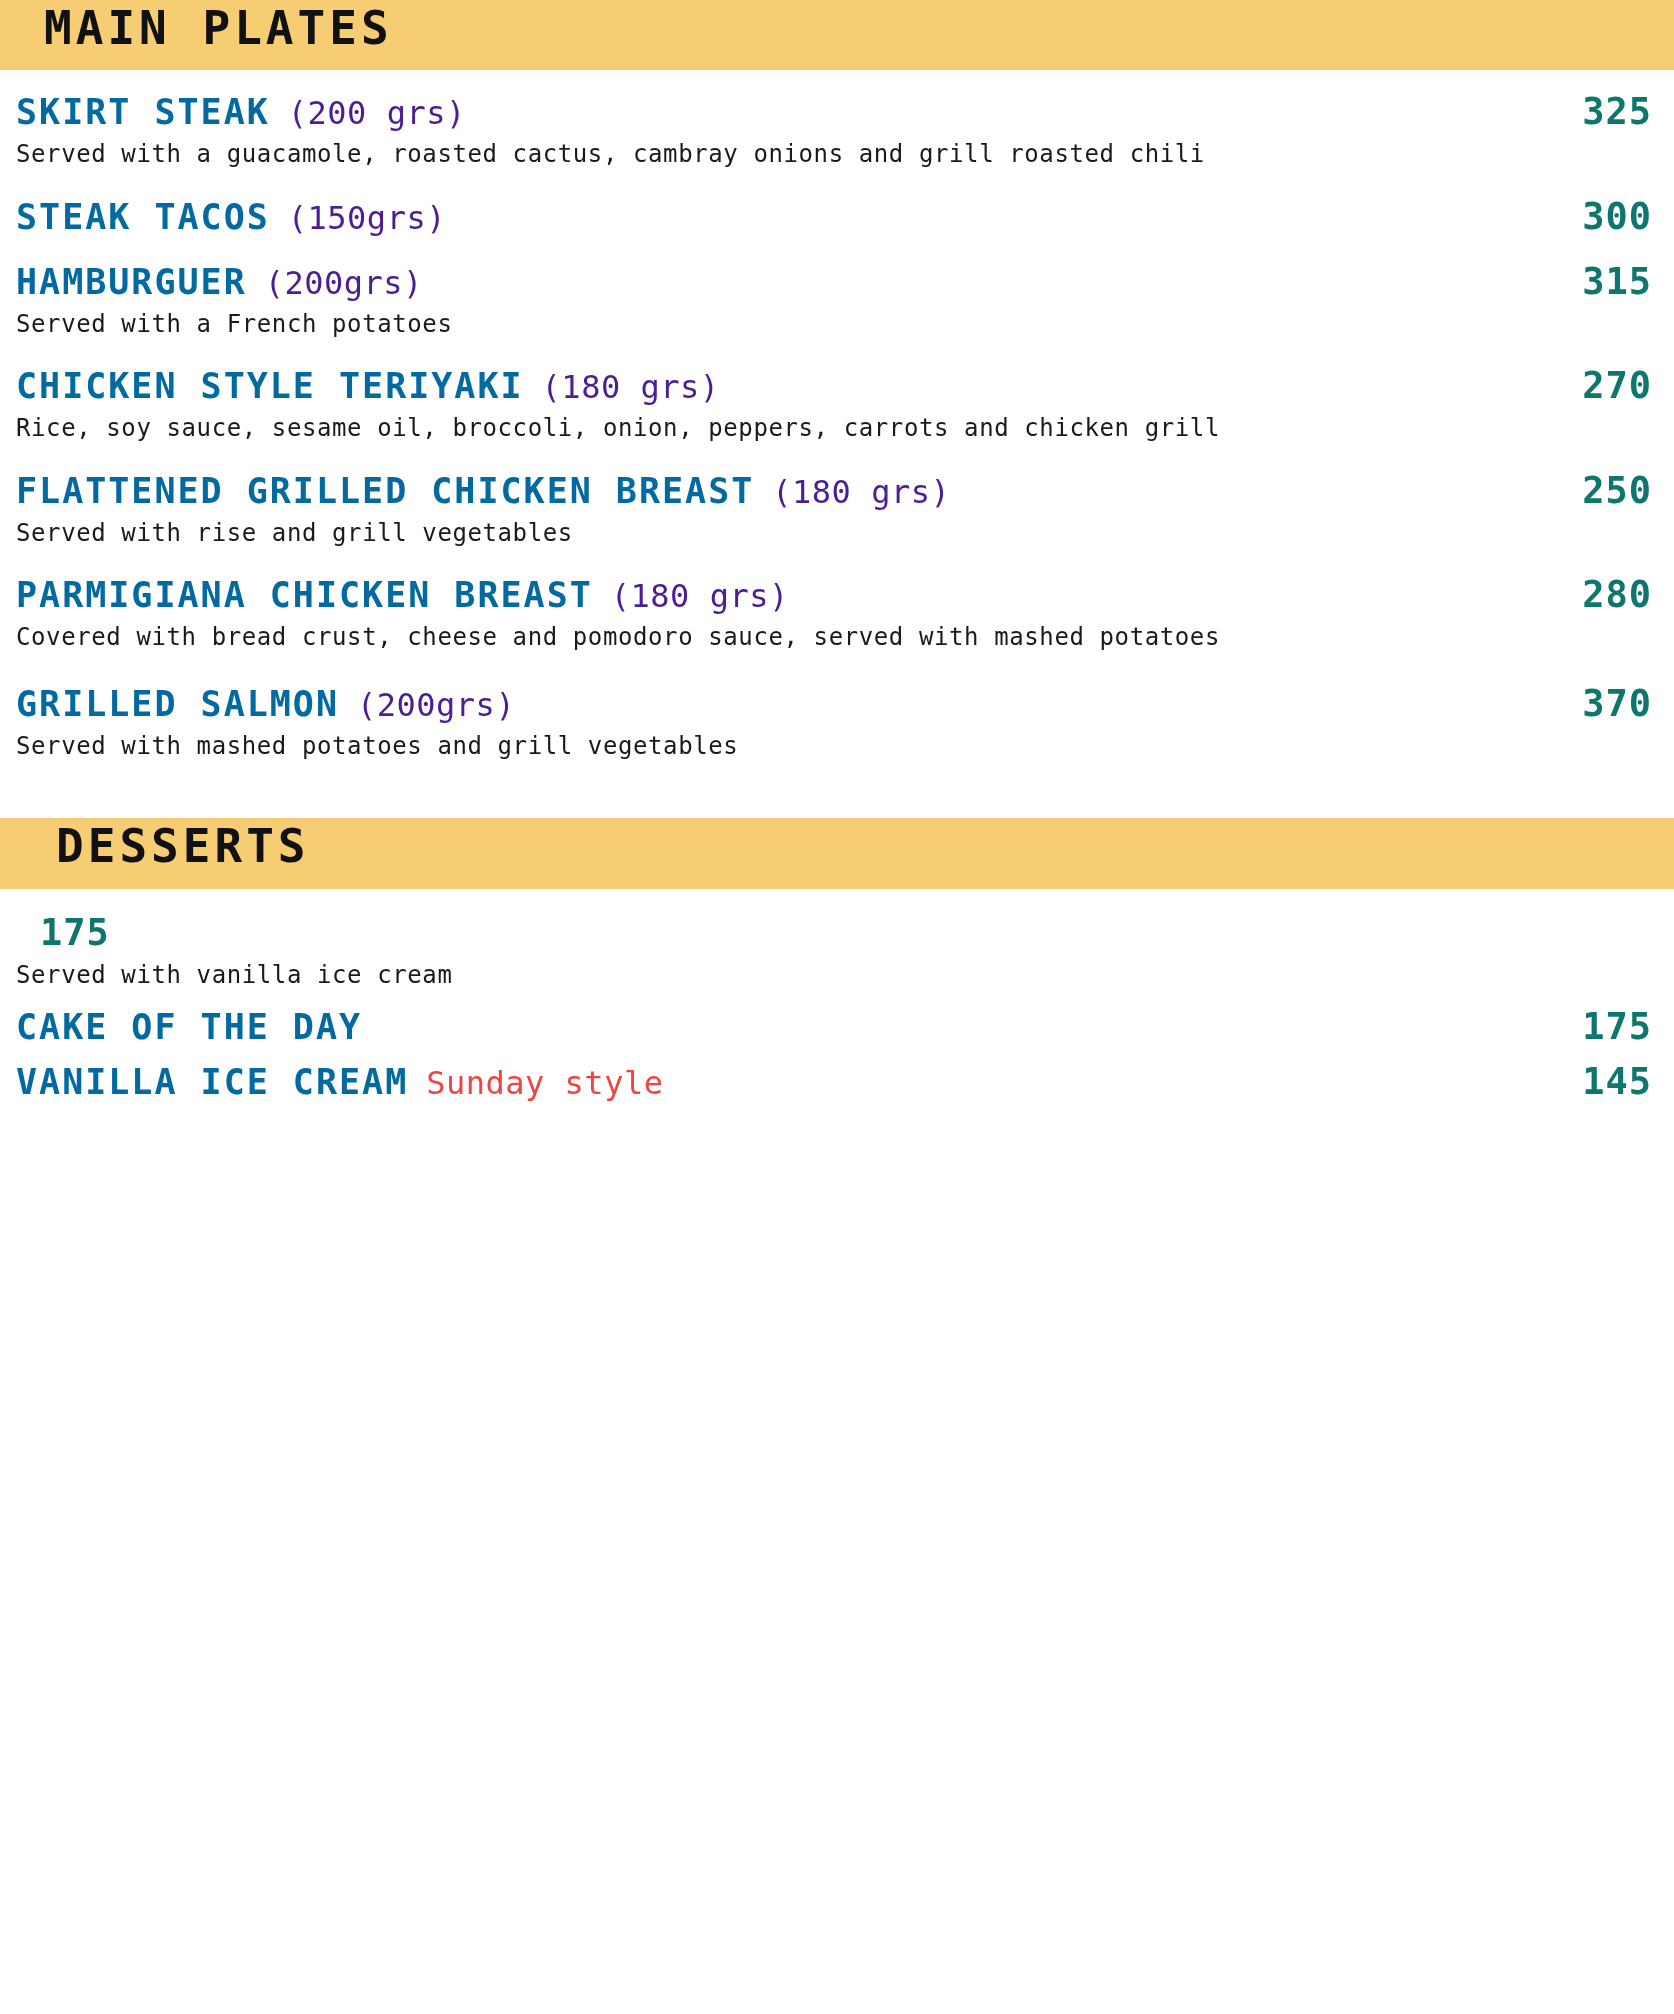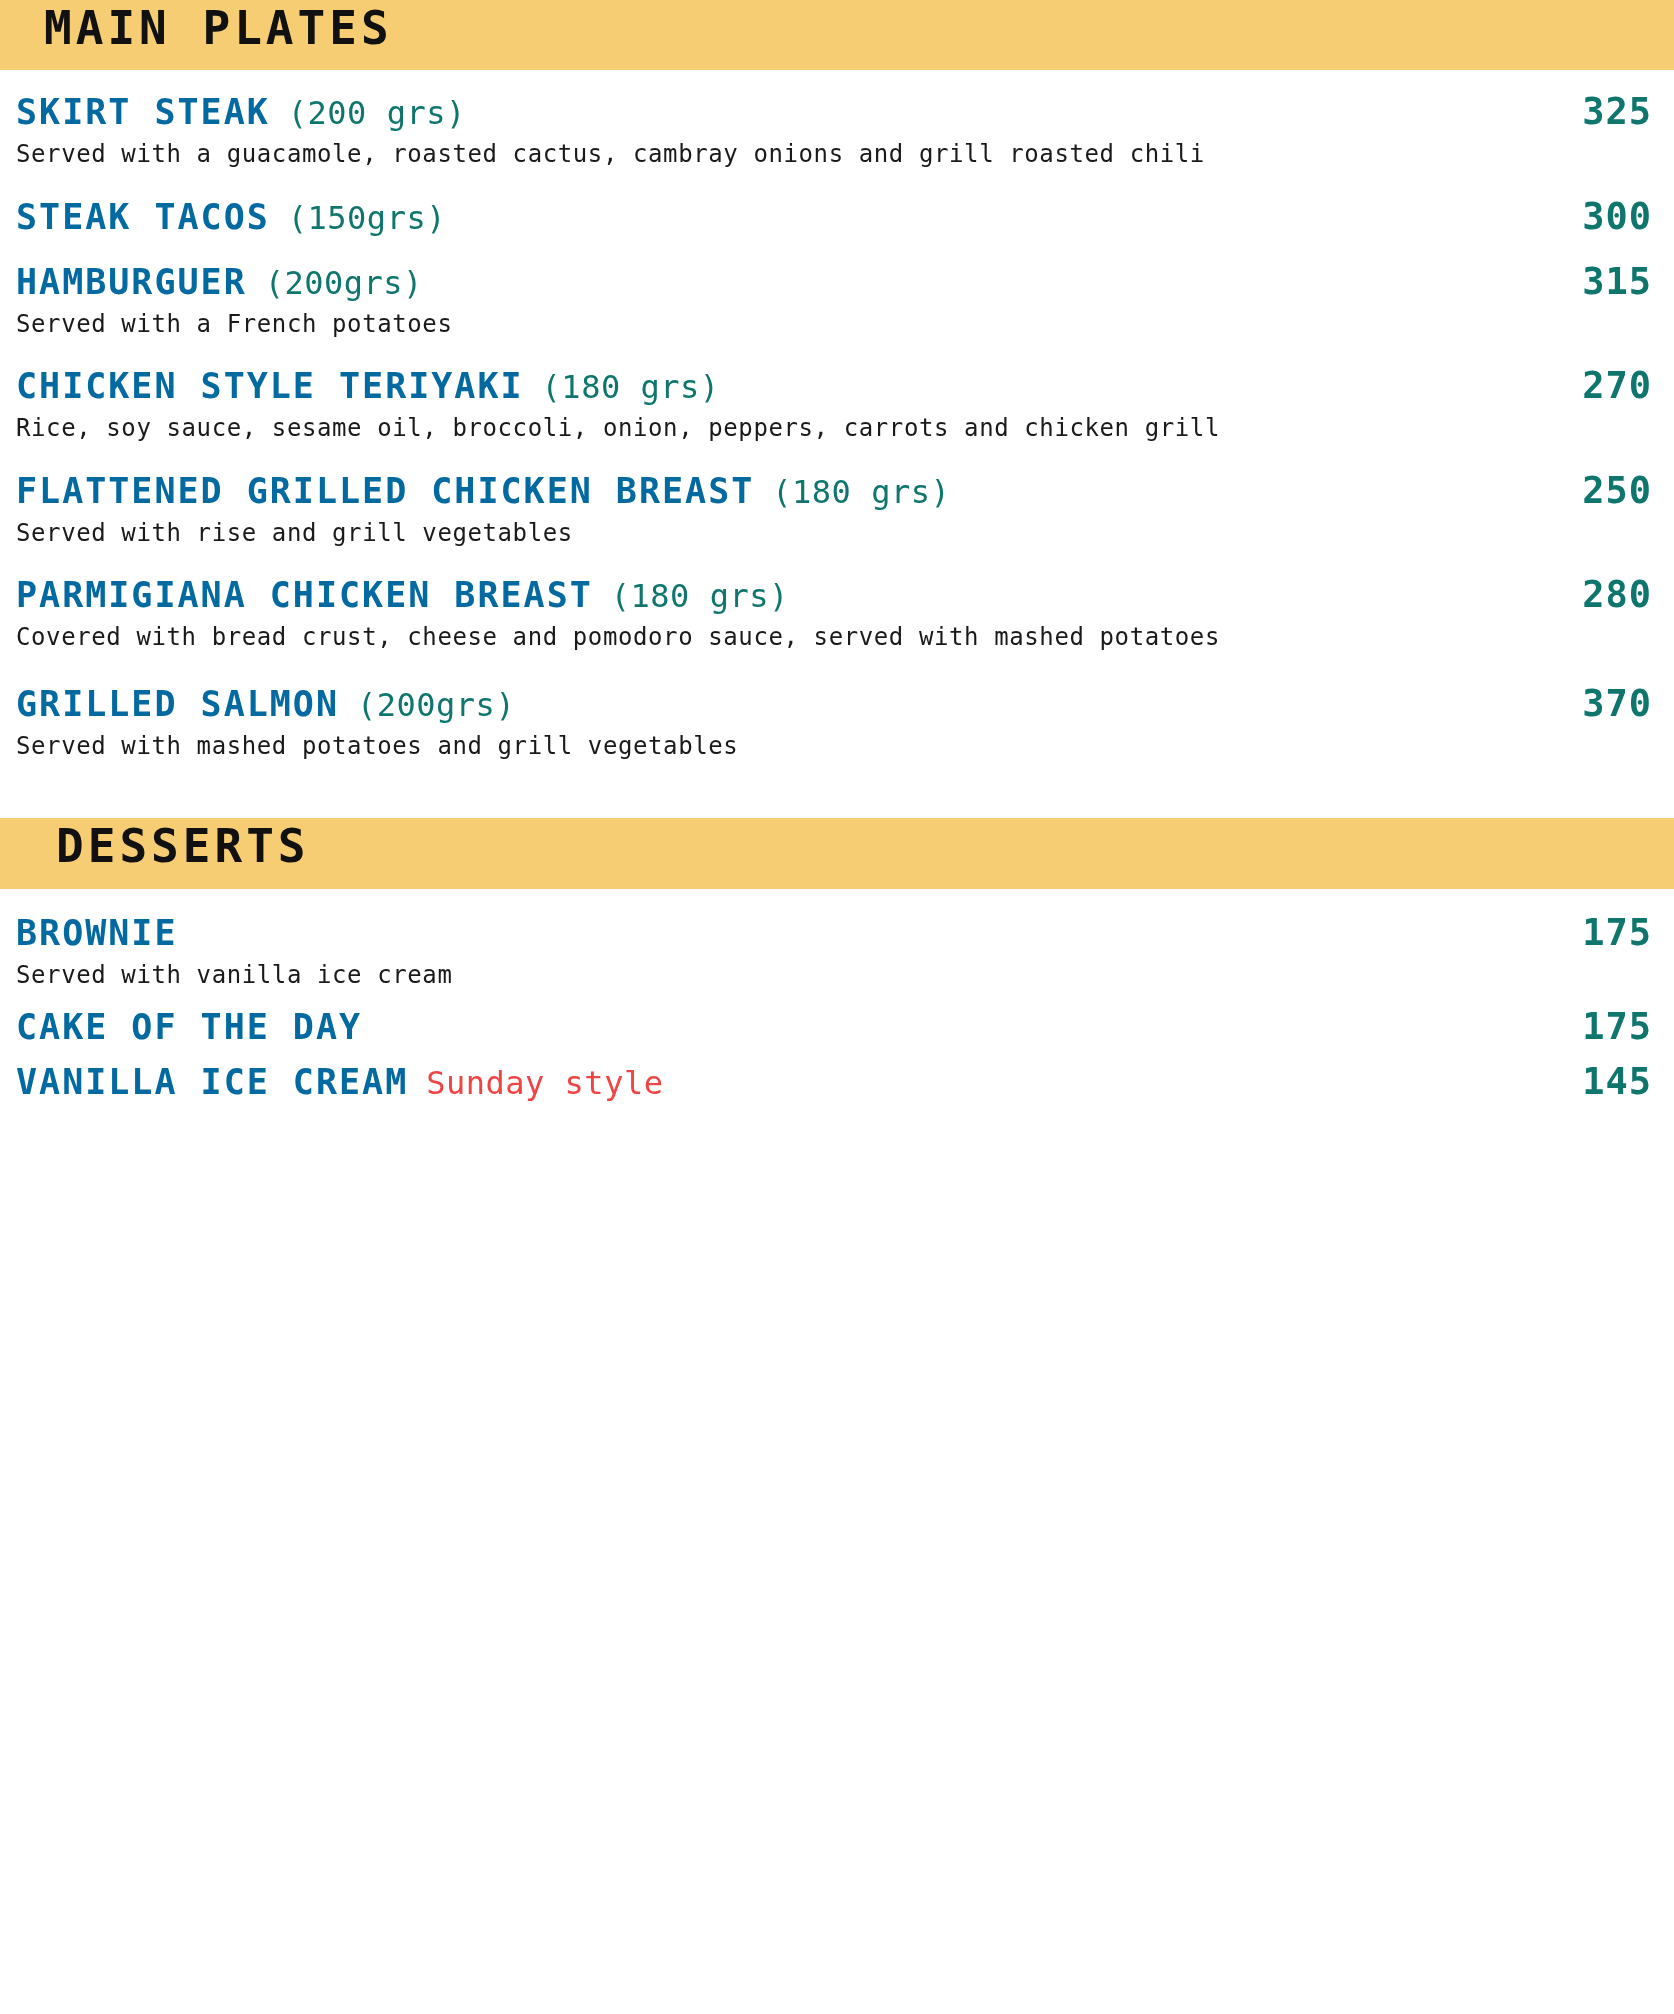--- a/index.html
+++ b/index.html
@@ -62,21 +62,21 @@
     font-size: 35px;
     letter-spacing: 2.0px;
     color: #0369a1;
     white-space: nowrap;
   }
   .item-qty {
     font-family: "DejaVu Sans Mono", monospace;
     font-weight: normal;
     font-size: 32px;
     letter-spacing: 0.5px;
-    color: #0f766e;
+    color: #4c1d95;
     margin-left: 18px;
     white-space: nowrap;
   }
   .item-note {
     font-family: "DejaVu Sans Mono", monospace;
     font-weight: normal;
     font-size: 32px;
     letter-spacing: 0.5px;
     color: #ef4444;
     margin-left: 18px;
@@ -201,23 +201,20 @@
   </div>
 
   <div class="section section-desserts desserts-wrap">
     <div class="section-header indented">
       <span class="section-title">DESSERTS</span>
     </div>
     <div class="items">
 
       <div class="item">
         <div class="item-row">
-          <div class="item-left">
-            <span class="item-name">BROWNIE</span>
-          </div>
           <span class="item-price">175</span>
         </div>
         <div class="item-desc">Served with vanilla ice cream</div>
       </div>
 
       <div class="item">
         <div class="item-row">
           <div class="item-left">
             <span class="item-name">CAKE OF THE DAY</span>
           </div>

